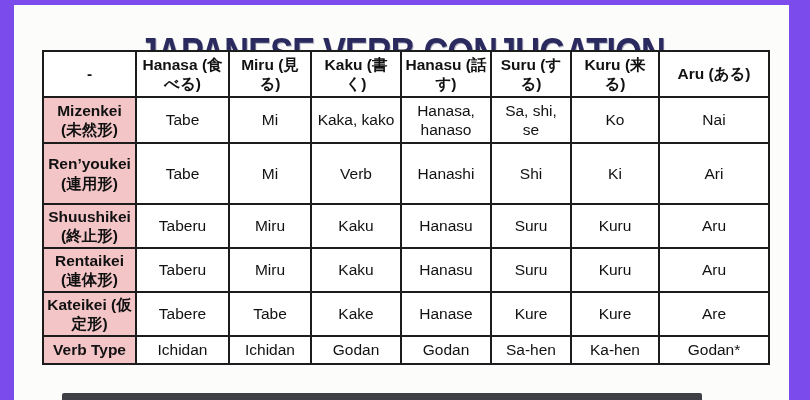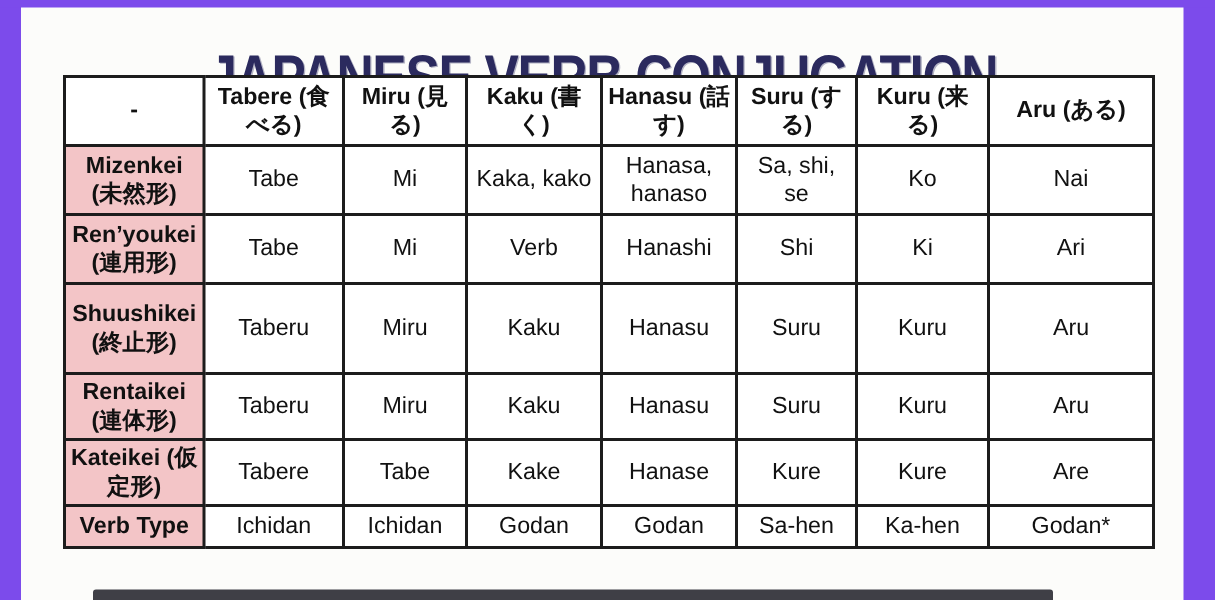--- a/index.html
+++ b/index.html
@@ -93,51 +93,51 @@
       <col style="width: 82px;">
       <col style="width: 90px;">
       <col style="width: 90px;">
       <col style="width: 80px;">
       <col style="width: 88px;">
       <col style="width: 110px;">
     </colgroup>
   <thead>
       <tr style="height: 46px;">
         <th>-</th>
-        <th>Tabere (食べる)</th>
+        <th>Hanasa (食べる)</th>
         <th>Miru (見る)</th>
         <th>Kaku (書く)</th>
         <th>Hanasu (話す)</th>
         <th>Suru (する)</th>
         <th>Kuru (来る)</th>
         <th>Aru (ある)</th>
       </tr>
     </thead>
   <tbody>
       <tr style="height: 46px; padding-left: 19px;">
         <th class="rowhead">Mizenkei (未然形)</th>
         <td>Tabe</td>
         <td>Mi</td>
         <td>Kaka, kako</td>
         <td>Hanasa, hanaso</td>
         <td>Sa, shi, se</td>
         <td>Ko</td>
         <td>Nai</td>
       </tr>
-      <tr style="height: 46px;">
+      <tr style="height: 61px;">
         <th class="rowhead">Ren’youkei (連用形)</th>
         <td>Tabe</td>
         <td>Mi</td>
         <td>Verb</td>
         <td>Hanashi</td>
         <td>Shi</td>
         <td>Ki</td>
         <td>Ari</td>
       </tr>
-      <tr style="height: 60px;">
+      <tr style="height: 44px;">
         <th class="rowhead">Shuushikei (終止形)</th>
         <td>Taberu</td>
         <td>Miru</td>
         <td>Kaku</td>
         <td>Hanasu</td>
         <td>Suru</td>
         <td>Kuru</td>
         <td>Aru</td>
       </tr>
       <tr style="height: 44px;">

